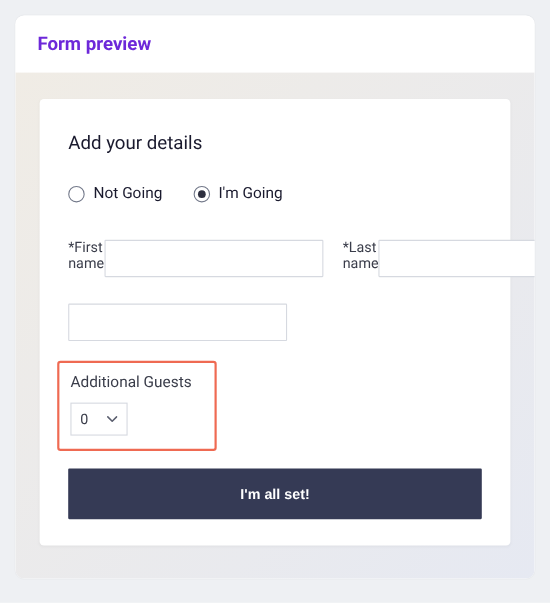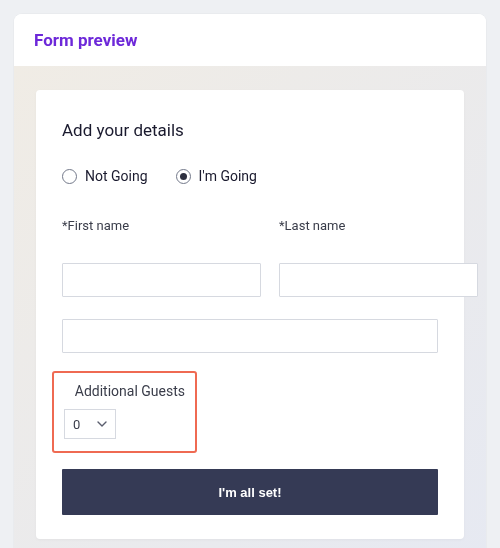--- a/index.html
+++ b/index.html
@@ -72,22 +72,21 @@
     color: #1a1a2e;
   }
   .field-row {
     display: flex;
     gap: 18px;
     margin-bottom: 22px;
   }
   .field {
     flex: 1;
     display: flex;
-    flex-direction: column;
-    gap: 24px;
+    flex-direction: row;
   }
   .field.full { width: 100%; }
   .field-label {
     font-size: 13px;
     color: #3a3d4a;
     margin-bottom: 6px;
   }
   .text-input {
     border: 1px solid #d6d9e0;
     height: 34px;
@@ -102,21 +101,20 @@
     border-radius: 3px;
     padding: 10px 10px 12px 10px;
     margin: -4px -4px 16px -10px;
     display: inline-block;
     width: 145px;
   }
   .guests-label {
     font-size: 14px;
     color: #3a3d4a;
     margin-bottom: 10px;
-    text-align: right;
   }
   .select-box {
     border: 1px solid #d6d9e0;
     height: 30px;
     width: 52px;
     display: flex;
     align-items: center;
     justify-content: space-between;
     padding: 0 8px;
     font-size: 13px;

